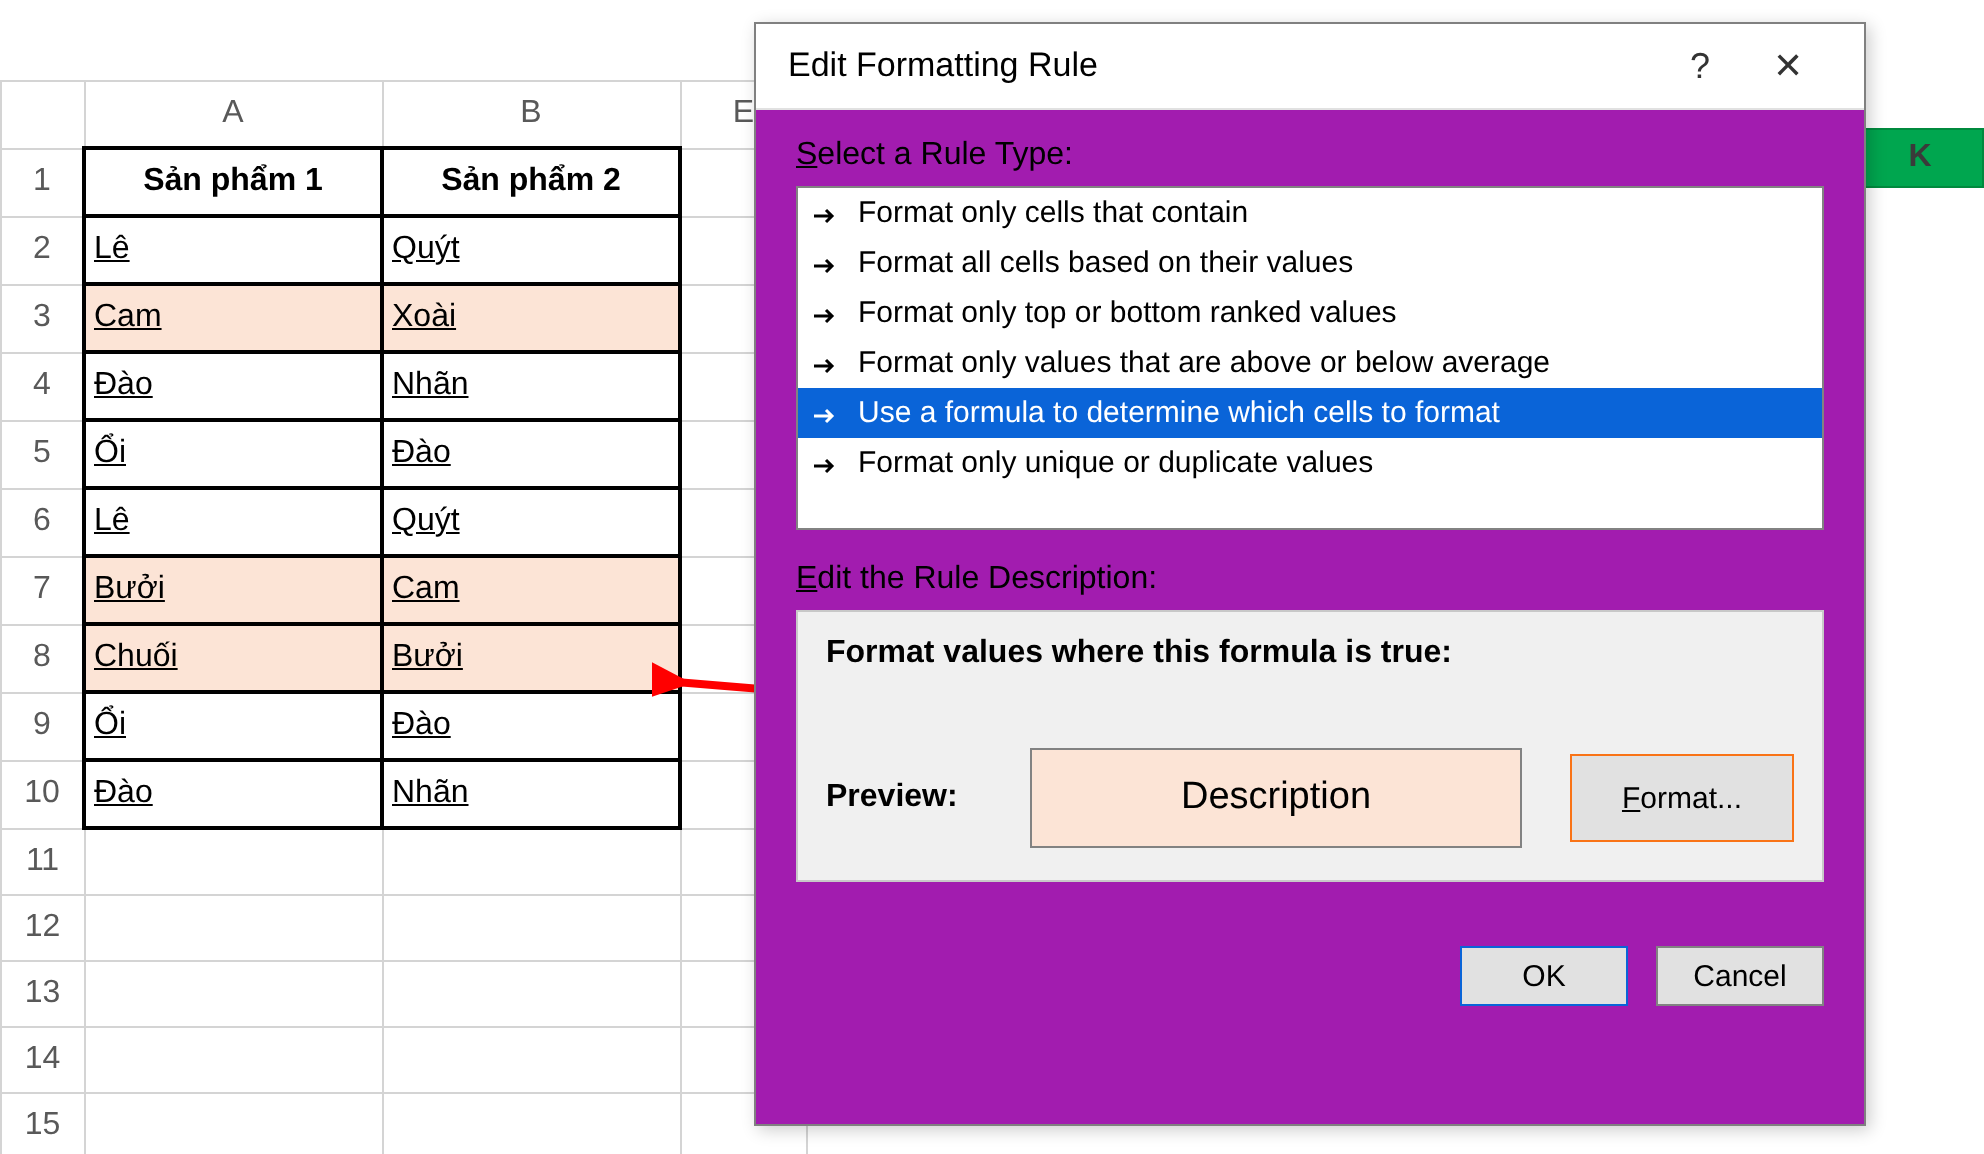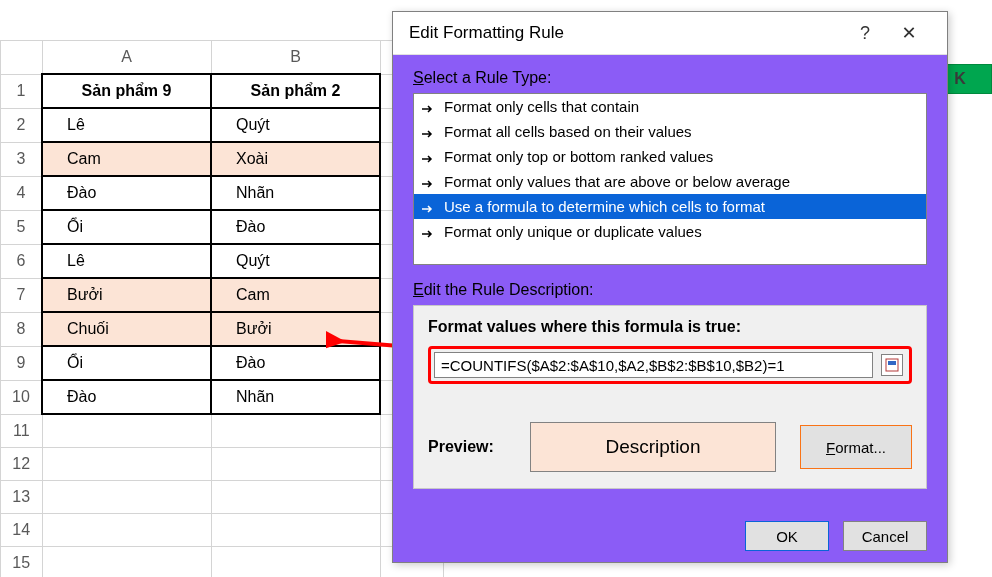--- a/index.html
+++ b/index.html
@@ -6,25 +6,25 @@
 .sheet { position:absolute; left:0; top:40px; }
 .grid { border-collapse:collapse; }
 .grid td, .grid th { border:1px solid #d4d4d4; height:30px; font-size:16px; }
 .colhead { background:#fff; text-align:center; color:#595959; font-weight:normal; }
 .rowhead { background:#fff; text-align:center; color:#595959; width:38px; }
 .corner { background:#fff; width:38px; border-right:1px solid #d4d4d4; border-bottom:1px solid #d4d4d4; }
 .col-a { width:142px; }
 .col-b { width:142px; }
 .col-e { width:60px; }
 .hdr { font-weight:bold; text-align:center; border:2px solid #000 !important; }
-.data { padding-left:24px; border:2px solid #000 !important; }
+.data { padding-left:4px; border:2px solid #000 !important;text-decoration:underline; }
 .hl { background:#fce4d6; }
 .col-k-slice { position:absolute; right:0; top:64px; width:62px; height:28px; background:#00a64f; border:1px solid #008a3e; display:flex; align-items:center; justify-content:center; color:#3a3a3a; font-weight:bold; font-size:16px; }
 
-.dlg { position:absolute; left:392px; top:11px; width:554px; height:550px; background:#8b5cf6; border:1px solid #808080; box-shadow:2px 2px 8px rgba(0,0,0,.2); }
+.dlg { position:absolute; left:377px; top:11px; width:554px; height:550px; background:#a21caf; border:1px solid #808080; box-shadow:2px 2px 8px rgba(0,0,0,.2); }
 .titlebar { height:42px; display:flex; align-items:center; padding:0 16px; background:#fff; border-bottom:1px solid #e1e1e1; }
 .titlebar .title { font-size:17px; color:#000; flex:1; }
 .titlebar .btn { width:44px; text-align:center; font-size:18px; color:#333; cursor:pointer; }
 .body { padding:14px 20px 14px 20px; }
 .label { font-size:16px; color:#000; margin-bottom:6px; }
 .label u { text-decoration:underline; }
 .list { border:1px solid #828282; background:#fff; height:170px; overflow:hidden; margin-bottom:16px; }
 .list-item { font-size:15px; padding:4px 8px; display:flex; align-items:center; gap:6px; cursor:pointer; }
 .list-item.sel { background:#0a64d8; color:#fff; }
 .arrow-ic { width:16px; display:inline-block; }
@@ -51,21 +51,21 @@
 <table class="grid">
 <tbody>
         <tr>
   <td class="corner"></td>
   <th class="colhead col-a">A</th>
   <th class="colhead col-b">B</th>
   <th class="colhead col-e">E</th>
 </tr>
 <tr>
   <td class="rowhead">1</td>
-  <td class="hdr col-a">Sản phẩm 9</td>
+  <td class="hdr col-a">Sản phẩm 1</td>
   <td class="hdr col-b">Sản phẩm 2</td>
   <td class="col-e"></td>
 </tr>
 </tbody>
       <tbody id="data-rows">
         <tr>
           <td class="rowhead">2</td>
           <td class="data col-a">Lê</td>
           <td class="data col-b">Quýt</td>
           <td class="col-e"></td>
@@ -207,29 +207,20 @@
         <div class="list-item">
           <span class="arrow-ic"><svg width="14" height="10">
               <path d="M0,5 L9,5 M6,2 L9,5 L6,8" stroke="#000" stroke-width="1.5" fill="none"></path>
             </svg></span>
           <span>Format only unique or duplicate values</span>
         </div>
       </div>
     <div class="label"><u>E</u><span id="edl-rest">dit the Rule Description:</span></div>
     <div class="descbox">
       <div class="desc-title">Format values where this formula is true:</div>
-      <div class="formula-row">
-        <input class="formula-input" value="=COUNTIFS($A$2:$A$10,$A2,$B$2:$B$10,$B2)=1" style="">
-        <div class="range-btn">
-          <svg width="14" height="14">
-              <rect x="1" y="1" width="12" height="12" fill="none" stroke="#b33838"></rect>
-              <rect x="3" y="3" width="8" height="4" fill="#3166c4"></rect>
-            </svg>
-        </div>
-      </div>
       <div class="preview-row">
         <div class="preview-lbl">Preview:</div>
         <div class="preview-box">Description</div>
         <button class="fmt-btn"><u>F</u><span id="fmt-rest">ormat...</span></button>
       </div>
     </div>
   </div>
   <div class="dlg-footer">
     <button class="ok">OK</button>
     <button class="cancel">Cancel</button>

